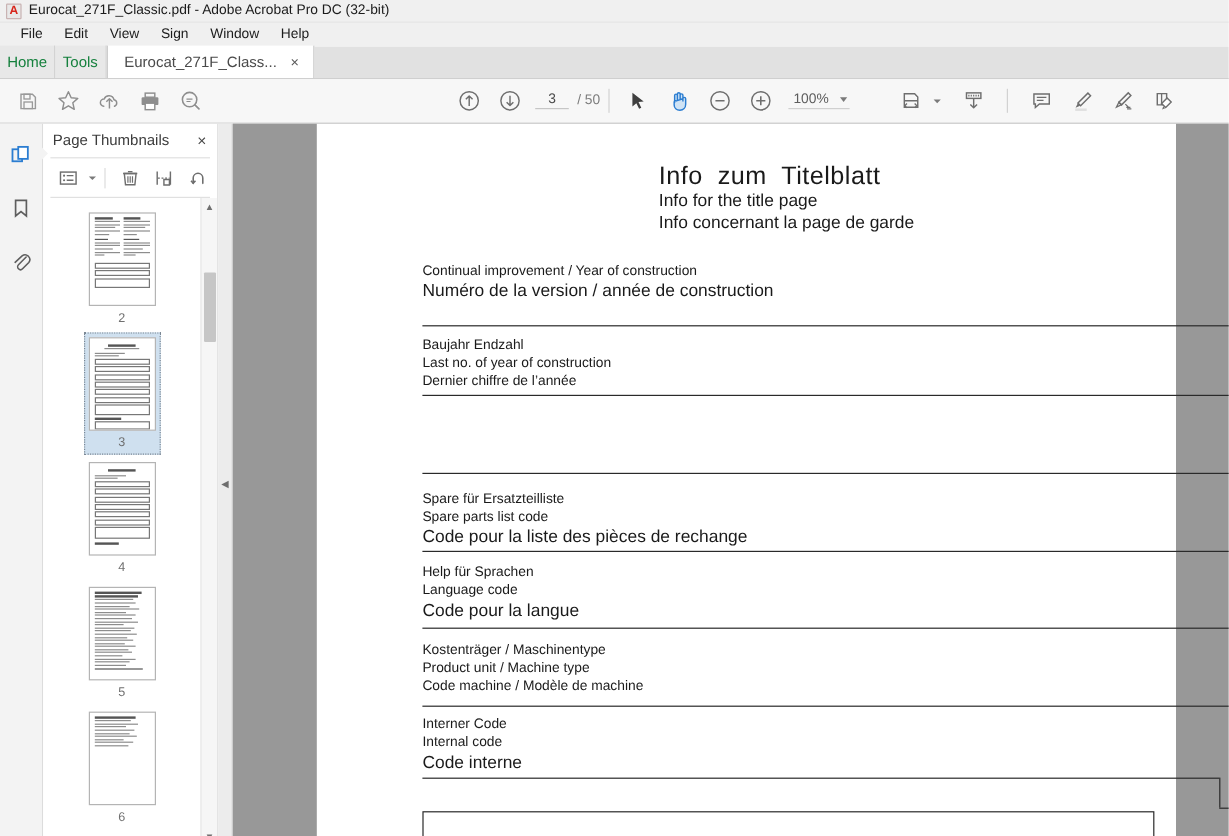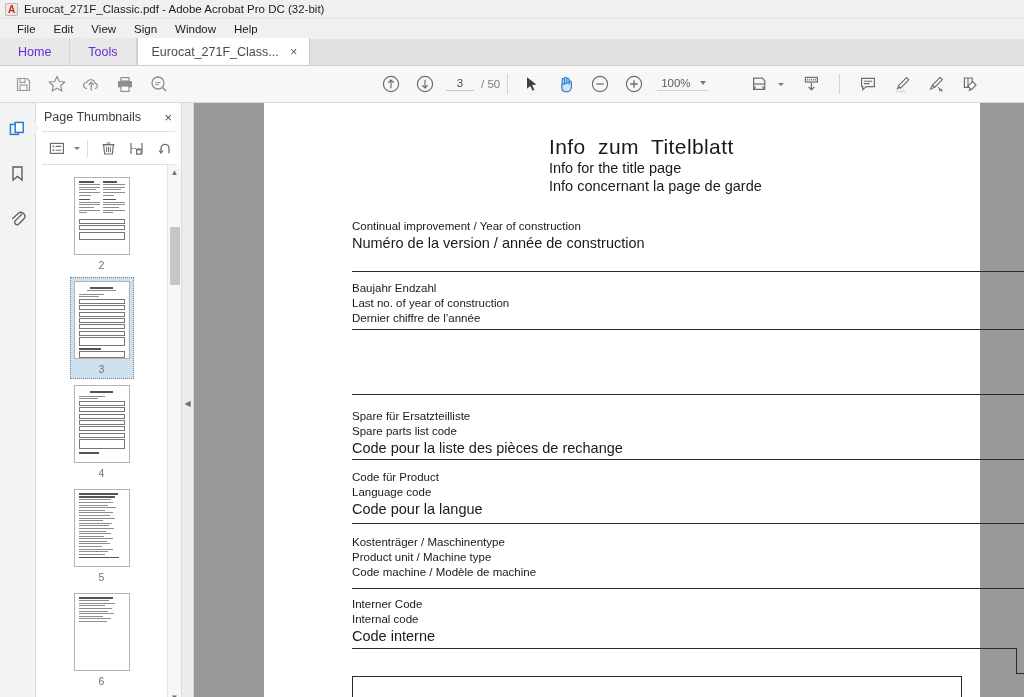--- a/index.html
+++ b/index.html
@@ -62,22 +62,22 @@
     display: flex;
     align-items: flex-end;
     border-bottom: 1px solid #cfcfcf;
     position: relative;
   }
   .tab {
     height: 27px;
     display: flex;
     align-items: center;
     font-size: 12.5px;
-    color: #6d28d9;
-    padding: 0 18px;
+    color: #15803d;
+    padding: 0 6px;
     background: #e8e8e8;
     border-right: 1px solid #d3d3d3;
     cursor: default;
     justify-content: center;
   }
   .tab.doc {
     background: #fff;
     border-right: 1px solid #cdcdcd;
     border-left: 1px solid #cdcdcd;
     color: #4a4a4a;
@@ -790,21 +790,21 @@
         <div class="lead-h" style="top:291px;width:735px"></div>
 
         <div class="blk big" style="top:306px">
           <div class="l1">Spare für Ersatzteilliste</div>
           <div class="l2">Spare parts list code</div>
           <div class="l3">Code pour la liste des pièces de rechange</div>
         </div>
         <div class="lead-h" style="top:356px;width:722px"></div>
 
         <div class="blk big" style="top:367px">
-          <div class="l1">Code für Product</div>
+          <div class="l1">Help für Sprachen</div>
           <div class="l2">Language code</div>
           <div class="l3">Code pour la langue</div>
         </div>
         <div class="lead-h" style="top:420px;width:705px"></div>
 
         <div class="blk" style="top:432px">
           <div class="l1">Kostenträger / Maschinentype</div>
           <div class="l2">Product unit / Machine type</div>
           <div class="l3">Code machine / Modèle de machine</div>
         </div>

